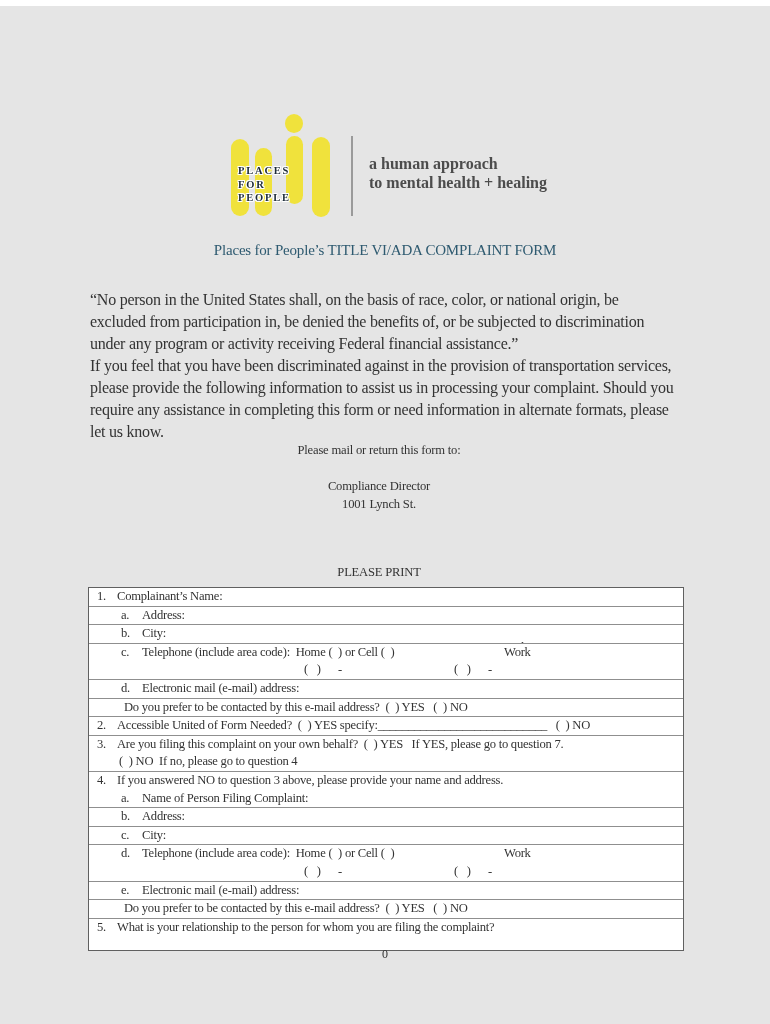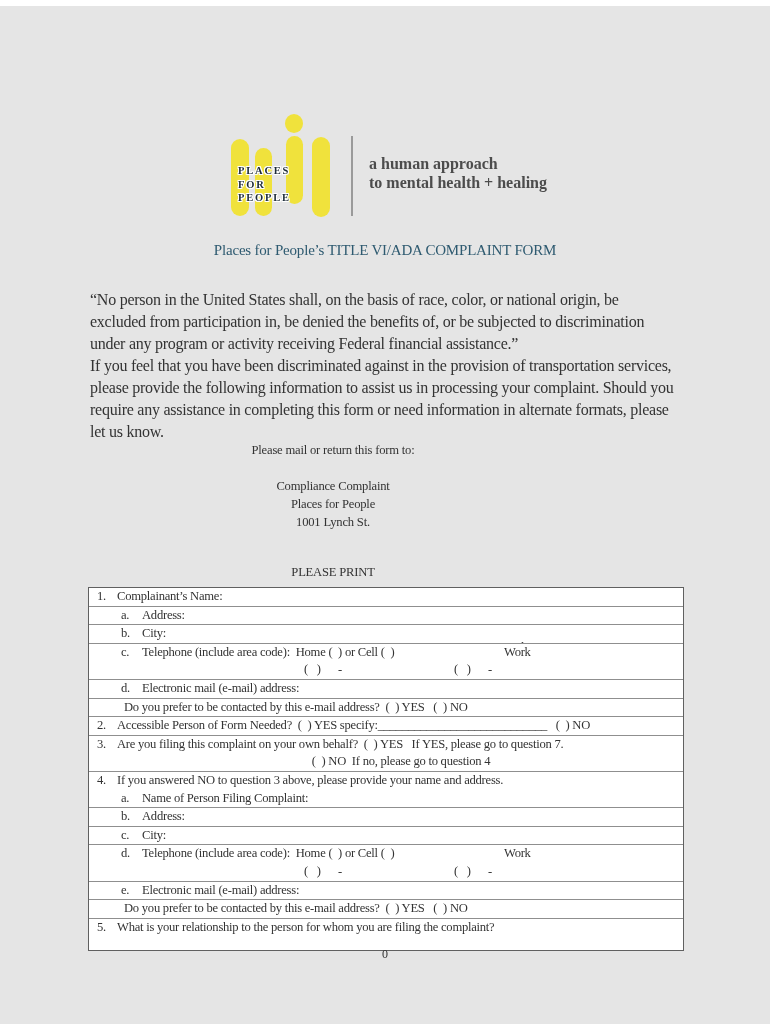--- a/index.html
+++ b/index.html
@@ -32,38 +32,38 @@
   .doc-title {
     position:absolute; top:236px; left:0; width:770px; text-align:center;
     font-size:15px; color:#2E5A70; letter-spacing:-0.2px;
   }
   .para {
     position:absolute; left:90px; width:586px;
     font-size:16px; line-height:22px; letter-spacing:-0.25px; color:#333;
   }
   .para-quote { top:283px; }
   .para-instr { top:349px; }
-  .center-line { position:absolute; left:0; width:666px; text-align:center; font-size:12.6px; letter-spacing:-0.2px; color:#333; }
+  .center-line { position:absolute; left:0; width:666px; text-align:center; font-size:12.6px; letter-spacing:-0.2px; color:#333;padding-left:46px; }
   .mail-lead { top:437px; }
   .mail-address { top:472px; line-height:17.8px; }
   .please-print { top:559px; }
 
   
   .form-table {
     position:absolute; top:581px; left:88px; width:594px;
     border:1px solid #606060; background:#fff;
   }
   .row { position:relative; border-bottom:1px solid #8f8f8f; }
   .row:last-child { border-bottom:none; }
   .row.tall { height:31px; }
   .line { position:relative; height:17.6px; line-height:17.6px; font-size:12.6px; letter-spacing:-0.25px; white-space:pre; overflow:hidden; }
   .pl-q    { padding-left:28px; }
   .pl-sub  { padding-left:53px; }
   .pl-note { padding-left:35px; }
-  .pl-l2   { padding-left:30px;text-align:center; }
+  .pl-l2   { padding-left:30px; }
   .num-q   { position:absolute; left:8px;  top:0; }
   .num-sub { position:absolute; left:32px; top:0; }
   .state-pos { position:absolute; left:285px; top:16px; }
   .zip-pos   { position:absolute; left:395px; top:14px; }
   .work-pos  { position:absolute; left:415px; top:0; }
   .ph1 { position:absolute; left:215px; top:0; }
   .ph2 { position:absolute; left:365px; top:0; }
 
   .footer-num { position:absolute; top:941px; left:0; width:770px; text-align:center; font-size:12px; color:#333; }
 </style>
@@ -92,22 +92,21 @@
     </div>
   </div>
 
   <div class="doc-title" style="color: rgb(46, 90, 112);">Places for People’s TITLE VI/ADA COMPLAINT FORM</div>
 
   <div class="para para-quote">“No person in the United States shall, on the basis of race, color, or national origin, be excluded from participation in, be denied the benefits of, or be subjected to discrimination under any program or activity receiving Federal financial assistance.”</div>
   <div class="para para-instr">If you feel that you have been discriminated against in the provision of transportation services, please provide the following information to assist us in processing your complaint.  Should you require any assistance in completing this form or need information in alternate formats, please let us know.</div>
 
   <div class="center-line mail-lead">Please mail or return this form to:</div>
   <div class="center-line mail-address">
-    <div>Compliance Complaint</div>
-    <div>Places for People</div>
+    <div>Compliance Director</div>
     <div>1001 Lynch St.</div>
   </div>
 
   <div class="center-line please-print">PLEASE PRINT</div>
 
   <div class="form-table">
       <div class="row">
         <div class="line pl-q"><span class="num-q">1.</span><span>Complainant’s Name:</span></div>
       </div>
       <div class="row">
@@ -120,21 +119,21 @@
         <div class="line pl-sub"><span class="num-sub">c.</span><span>Telephone (include area code):  Home (  ) or Cell (  )</span><span class="work-pos">Work</span></div>
         <div class="line "><span class="ph1">(   )      -</span><span class="ph2">(   )      -</span></div>
       </div>
       <div class="row">
         <div class="line pl-sub"><span class="num-sub">d.</span><span>Electronic mail (e-mail) address:</span></div>
       </div>
       <div class="row">
         <div class="line pl-note"><span>Do you prefer to be contacted by this e-mail address?  (  ) YES   (  ) NO</span></div>
       </div>
       <div class="row">
-        <div class="line pl-q"><span class="num-q">2.</span><span>Accessible Person of Form Needed?  (  ) YES specify:____________________________   (  ) NO</span></div>
+        <div class="line pl-q"><span class="num-q">2.</span><span>Accessible United of Form Needed?  (  ) YES specify:____________________________   (  ) NO</span></div>
       </div>
       <div class="row">
         <div class="line pl-q"><span class="num-q">3.</span><span>Are you filing this complaint on your own behalf?  (  ) YES   If YES, please go to question 7.</span></div>
         <div class="line pl-l2"><span>(  ) NO  If no, please go to question 4</span></div>
       </div>
       <div class="row">
         <div class="line pl-q"><span class="num-q">4.</span><span>If you answered NO to question 3 above, please provide your name and address.</span></div>
         <div class="line pl-sub"><span class="num-sub">a.</span><span>Name of Person Filing Complaint:</span></div>
       </div>
       <div class="row">

